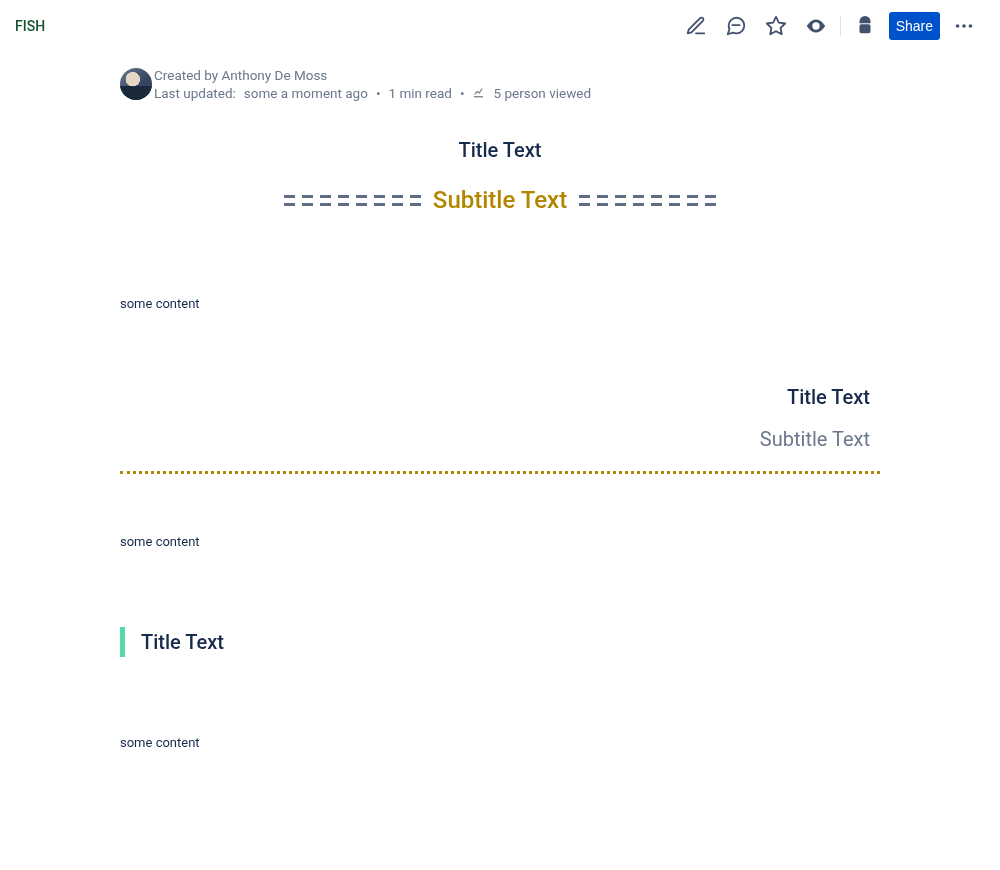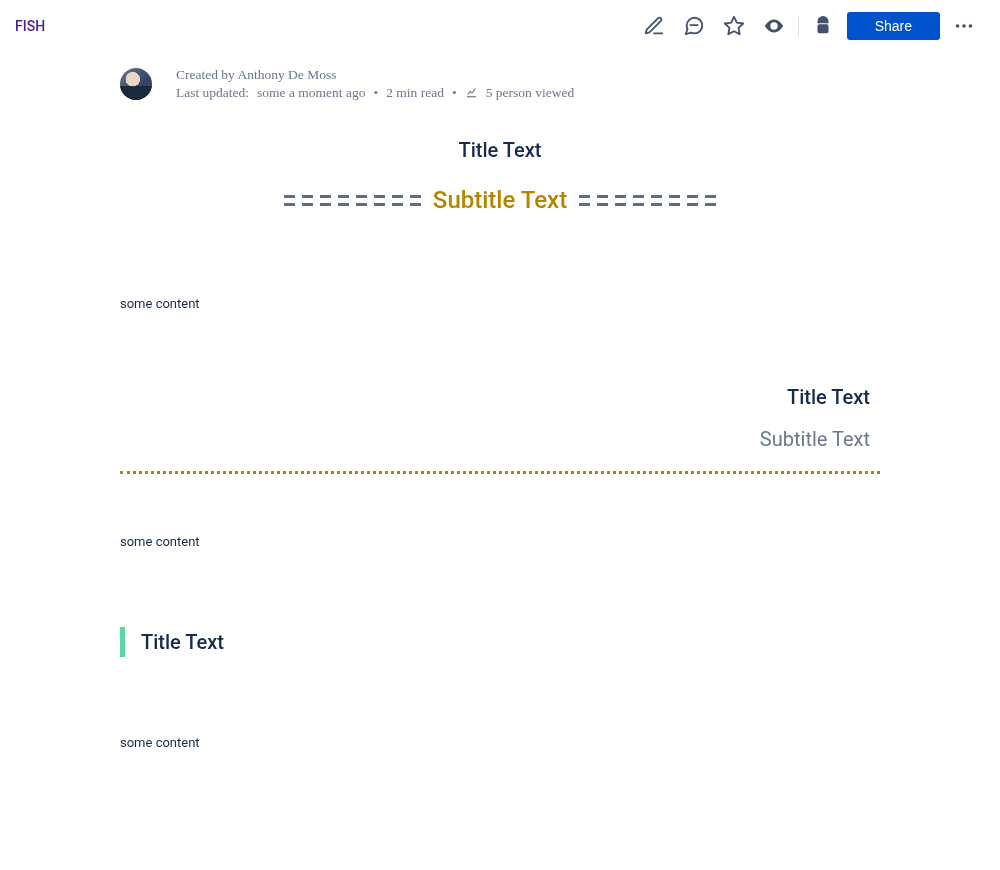--- a/index.html
+++ b/index.html
@@ -13,21 +13,21 @@
     }
     .topbar {
       display: flex;
       align-items: center;
       justify-content: space-between;
       padding: 10px 20px 0 15px;
     }
     .breadcrumb {
       font-size: 14px;
       font-weight: 500;
-      color: #4c1d95;
+      color: #14532d;
       cursor: pointer;
     }
     .toolbar {
       display: flex;
       align-items: center;
       gap: 8px;
     }
     .icon-btn {
       width: 32px; height: 32px;
       display: flex; align-items: center; justify-content: center;
@@ -37,41 +37,40 @@
     }
     .icon-btn svg { width: 22px; height: 22px; }
     .vdiv {
       width: 1px; height: 20px; background: #DFE1E6;
     }
     .share-btn {
       background: #0052CC;
       color: #fff;
       font-size: 14px;
       font-weight: 500;
-      padding: 6px 28px;
+      padding: 6px 7px;
       border-radius: 3px;
       cursor: pointer;
       border: none;
     }
     .content {
       padding: 0 120px;
     }
     .page-title {
       font-size: 29px;
       font-weight: 500;
       color: #172B4D;
       letter-spacing: -0.3px;
       margin-top: 38px;
     }
     .byline {
       display: flex;
       align-items: center;
-      gap: 24px;
+      gap: 2px;
       margin-top: 24px;
-      font-family: Liberation Serif, serif;
     }
     .avatar {
       width: 32px; height: 32px; border-radius: 50%;
       background: linear-gradient(135deg,#6B778C 0%, #344563 60%);
       flex-shrink: 0;
       position: relative;
       overflow: hidden;
     }
     .avatar::after{
       content:""; position:absolute; inset:0;
@@ -185,21 +184,21 @@
   <div class="byline">
     <div class="avatar"></div>
     <div class="byline-text">
       <div class="author-line">
         <span>Created by </span><a href="#">Anthony De Moss</a>
       </div>
       <div class="meta-line">
         <span>Last updated: </span>
           <span>some a moment ago</span>
         <span class="dot">•</span>
-        <span>2 min read</span>
+        <span>1 min read</span>
         <span class="dot">•</span>
         <svg class="analytics-icon" viewBox="0 0 16 16" fill="none" stroke="#6B778C" stroke-width="1.6">
             <path d="M2 13h12"></path>
             <path d="M3 10l3-4 3 2 4-6"></path>
           </svg>
         <span>5 person viewed</span>
       </div>
     </div>
   </div>
 

